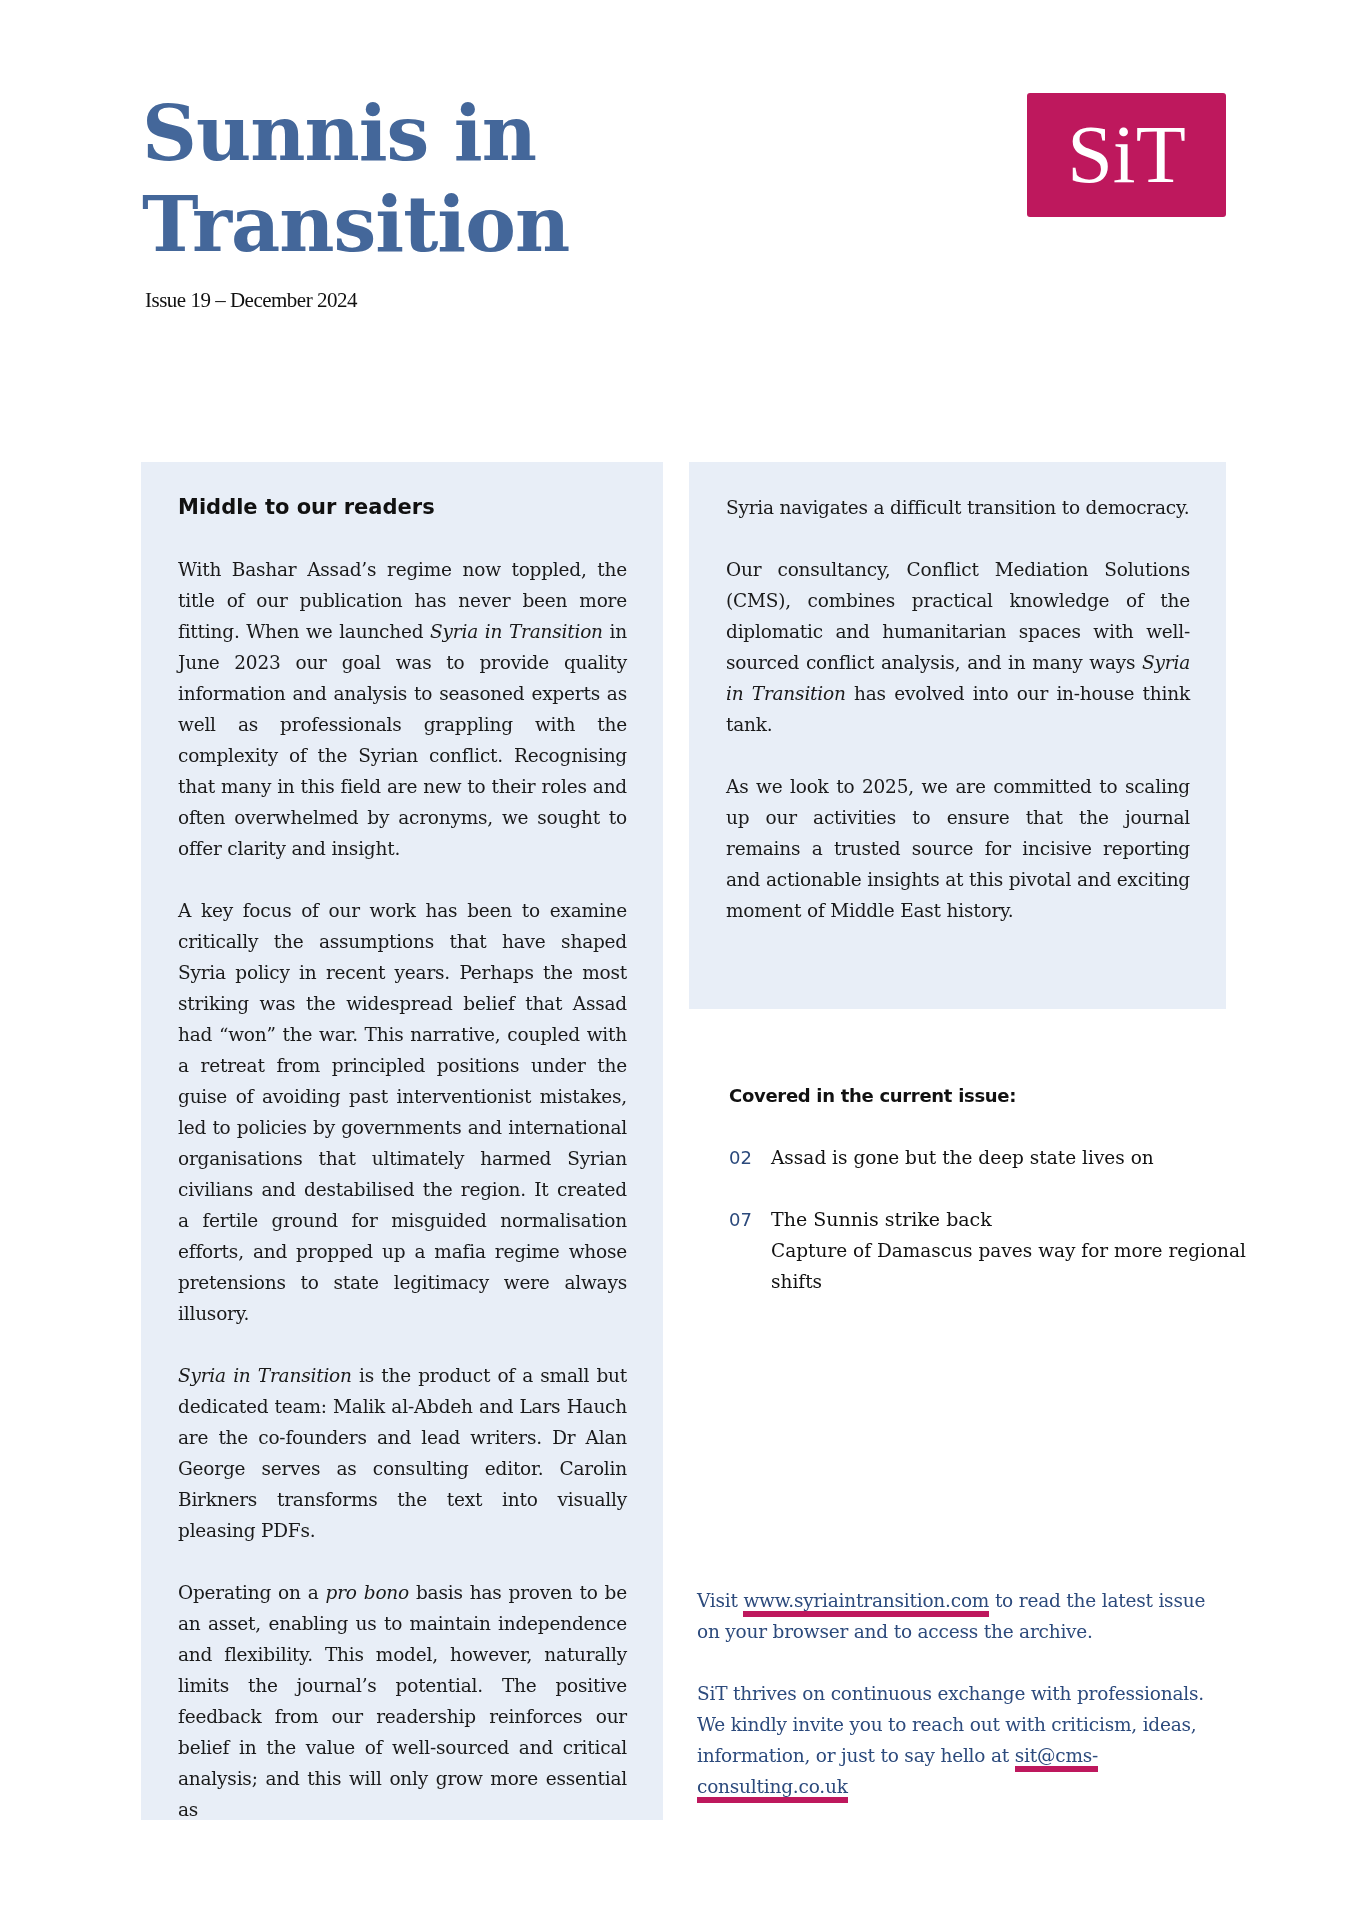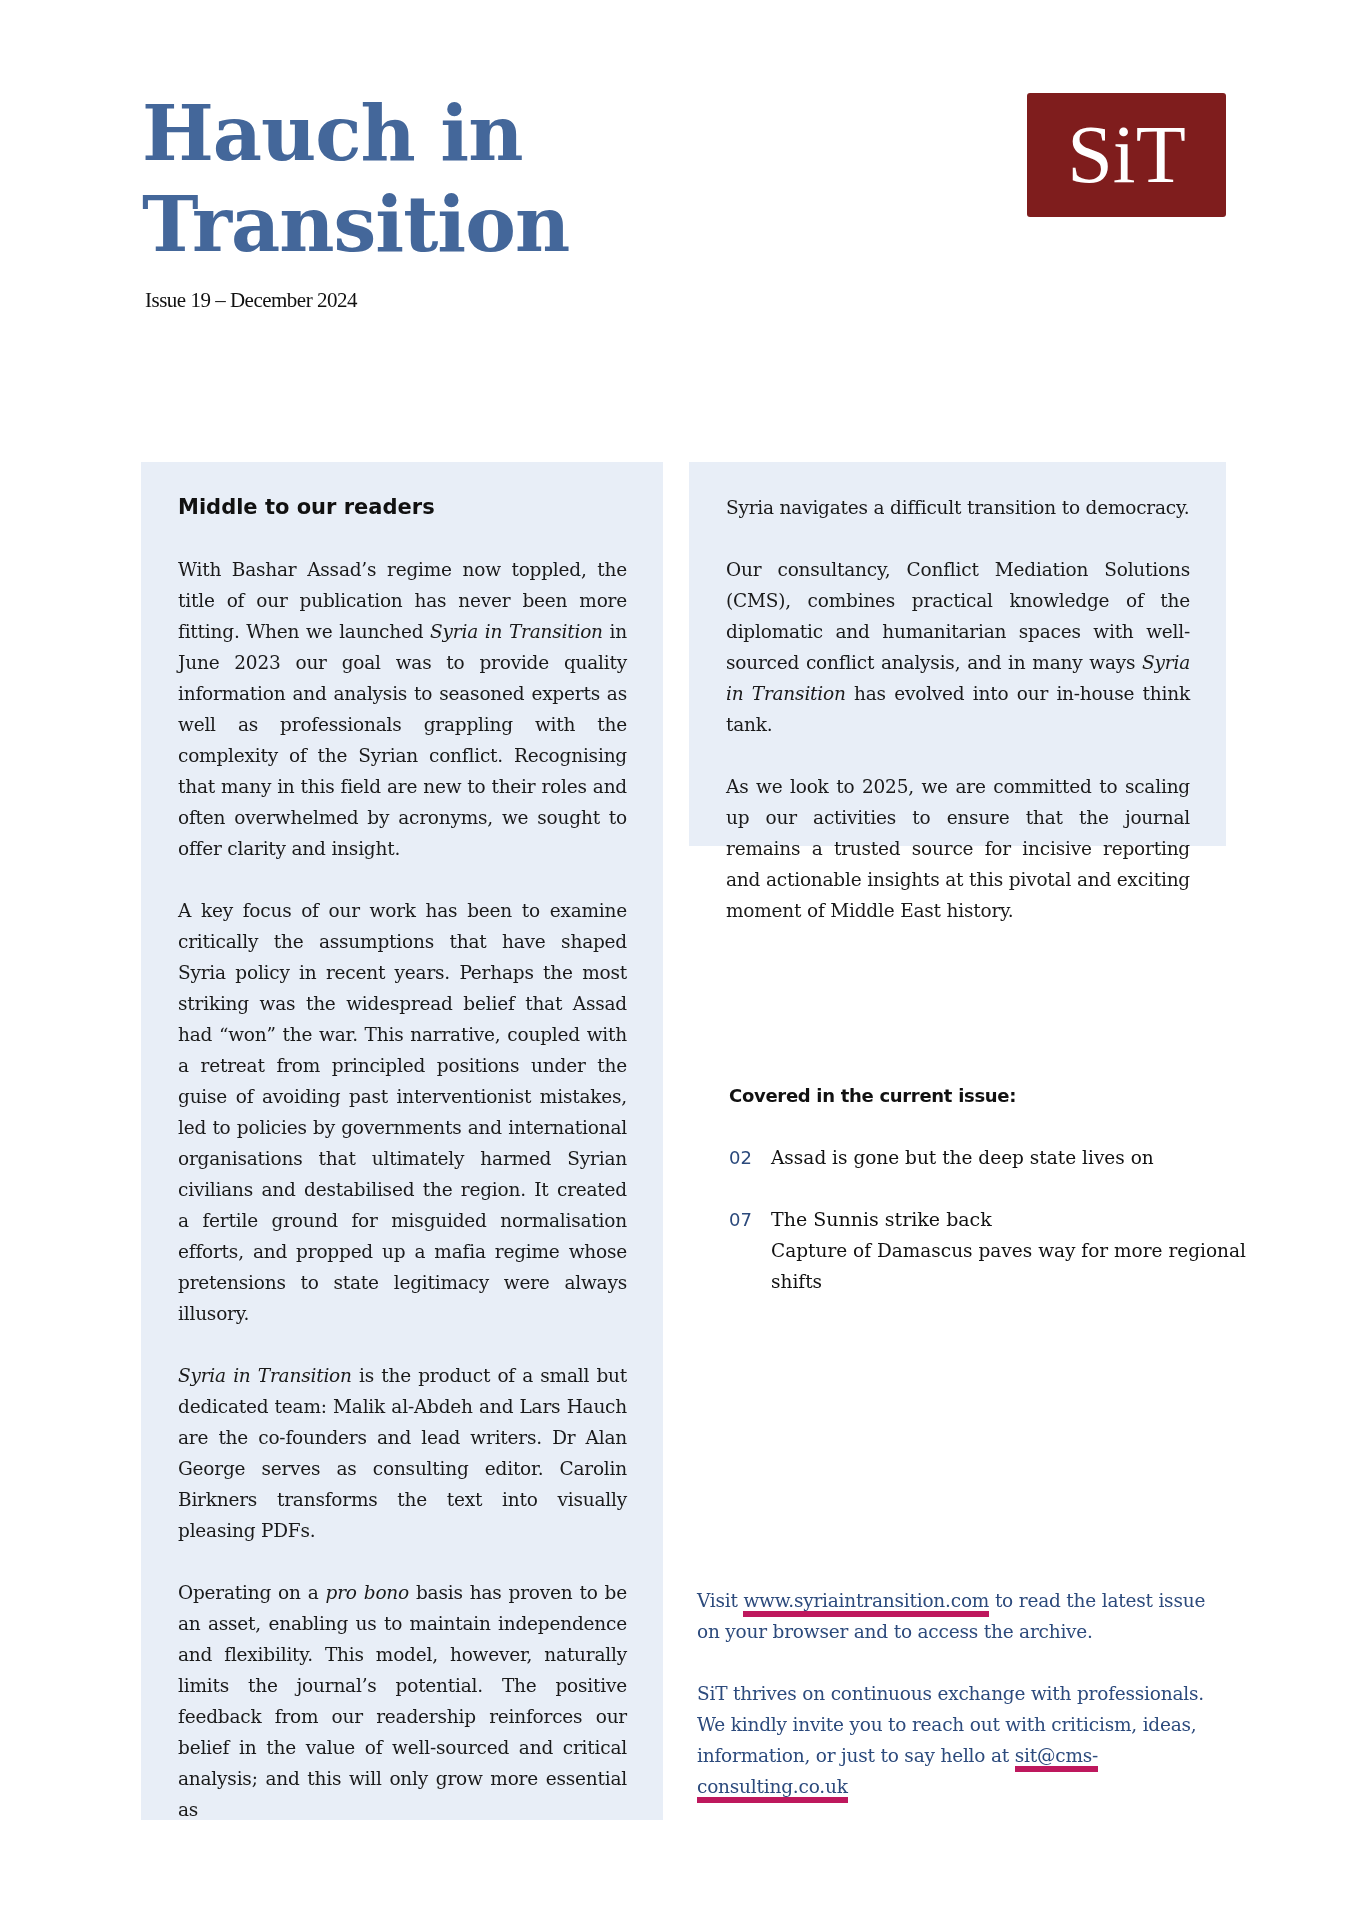--- a/index.html
+++ b/index.html
@@ -5,25 +5,25 @@
   html, body { margin: 0; padding: 0; background: #ffffff; }
   body { width: 1364px; height: 1928px; position: relative; overflow: hidden;
          font-family: "DejaVu Serif", "Liberation Serif", serif; color: #1a1a1a; }
   .title { position: absolute; left: 142px; top: 88px; margin: 0;
            font-family: "DejaVu Serif", serif; font-weight: bold; color: #44679A;
            font-size: 76px; line-height: 91px; letter-spacing: -1px; }
   .subtitle { position: absolute; left: 145px; top: 288px; margin: 0;
               font-family: Liberation Serif, serif; font-size: 21px;
               color: #111; letter-spacing: -0.5px; }
   .logo { position: absolute; left: 1027px; top: 93px; width: 199px; height: 124px;
-          background: #7f1d1d; border-radius: 3px; display: flex; align-items: center; justify-content: center; }
+          background: #be185d; border-radius: 3px; display: flex; align-items: center; justify-content: center; }
   .logo span { font-family: "Liberation Serif", "DejaVu Serif", serif; color: #fff; font-size: 82px; line-height: 1; }
   .panel { position: absolute; background: #E8EEF7; box-sizing: border-box; }
   .panel.left { left: 141px; top: 462px; width: 522px; height: 1358px; padding: 30px 36px 0 37px; }
-  .panel.right { left: 689px; top: 462px; width: 537px; height: 384px; padding: 30px 36px 0 37px; }
+  .panel.right { left: 689px; top: 462px; width: 537px; height: 547px; padding: 30px 36px 0 37px; }
   .panel-heading { font-family: "DejaVu Sans", "Liberation Sans", sans-serif; font-size: 21px;
                    margin: 0 0 31px 0; line-height: 31px; color: #111; }
   .para { font-size: 18.5px; line-height: 31px; margin: 0 0 31px 0; text-align: justify;
           hyphens: auto; letter-spacing: -0.2px; }
   .para:last-child { margin-bottom: 0; }
   .para i { font-style: italic; }
   .contents { position: absolute; left: 696px; top: 1080px; width: 530px; margin-left: 33px; }
   .contents-heading { font-family: "DejaVu Sans", "Liberation Sans", sans-serif; font-weight: bold;
                       font-size: 18px; line-height: 31px; margin: 0 0 31px 0; color: #111; letter-spacing: -0.3px; }
   .toc-item { display: flex; margin-bottom: 31px; cursor: pointer; }
@@ -34,21 +34,21 @@
   .toc-sub { font-size: 18.5px; line-height: 31px; color: #111; }
   .footer { position: absolute; left: 697px; top: 1585px; width: 535px; color: #2C4A7C;
             font-size: 18.5px; line-height: 31px; letter-spacing: -0.2px; }
   .footer p { margin: 0 0 31px 0; }
   .footer a { color: #2C4A7C; text-decoration: none; border-bottom: 6px solid #be185d; }
 </style>
 </head>
 <body>
 
 <h1 class="title">
-  <span>Hauch in</span><br>
+  <span>Sunnis in</span><br>
   <span>Transition</span>
 </h1>
 <p class="subtitle">Issue 19 – December 2024</p>
 
 <div class="logo">
   <span>SiT</span>
 </div>
 
 <div class="panel left">
   <h2 class="panel-heading">Middle to our readers</h2>

